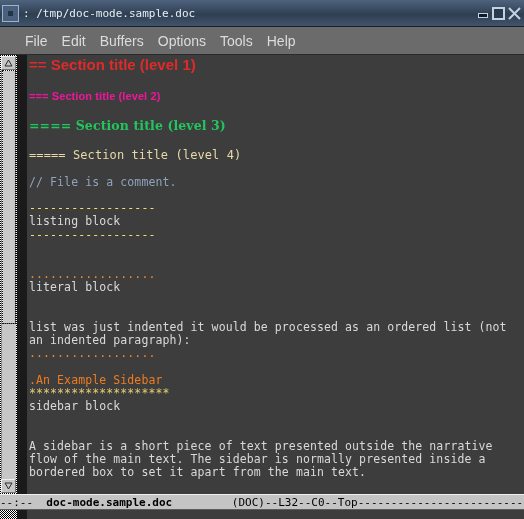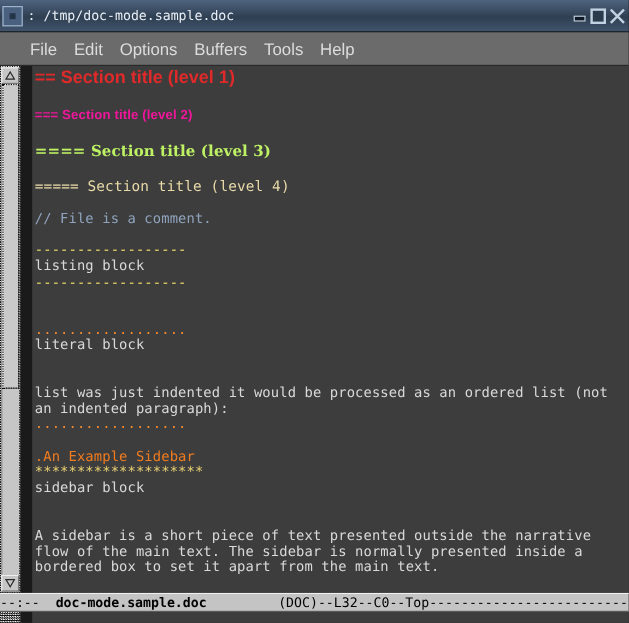--- a/index.html
+++ b/index.html
@@ -186,21 +186,21 @@
     white-space: pre;
     color: #d6d6d6;
     letter-spacing: 0.1px;
   }
   .blank { height: 13.2px; }
 
   .h1 { color: #e02a2a; font-weight: bold; font-size: 15px; line-height: 19px;
         font-family: "Liberation Sans", sans-serif; letter-spacing: 0px; }
   .h2 { color: #f0169c; font-weight: bold; font-size: 11px; line-height: 18px;
         font-family: "Liberation Sans", sans-serif; }
-  .h3 { color: #bef264; font-weight: bold; font-size: 12.5px; line-height: 16px;
+  .h3 { color: #22c55e; font-weight: bold; font-size: 12.5px; line-height: 16px;
         font-family: "DejaVu Serif", serif; }
   .h4 { color: #e8d9a8; font-size: 12px; line-height: 15px; }
 
   .comment  { color: #8fa3bd; }
   .dashline { color: #f2e06a; }
   .dotline  { color: #f28a30; }
   .starline { color: #e8cf72; }
   .sidebar-title { color: #f07c20; }
   .plain { color: #d9d9d9; }
 
@@ -265,22 +265,22 @@
         <svg width="13" height="13" viewBox="0 0 13 13">
           <path d="M1 1 L12 12 M12 1 L1 12" stroke="#c3d2e2" stroke-width="2" fill="none"></path>
         </svg>
       </div>
     </div>
   </div>
 
   <div class="menubar">
     <div class="menu-item">File</div>
     <div class="menu-item">Edit</div>
+    <div class="menu-item">Buffers</div>
     <div class="menu-item">Options</div>
-    <div class="menu-item">Buffers</div>
     <div class="menu-item">Tools</div>
     <div class="menu-item">Help</div>
   </div>
 
   <div class="body-row">
 
     <div class="scrollbar">
       <div class="sb-arrow">
         <svg width="9" height="8" viewBox="0 0 9 8">
           <path d="M4.5 1 L8 7 L1 7 Z" fill="none" stroke="#2a2a2a" stroke-width="1"></path>

